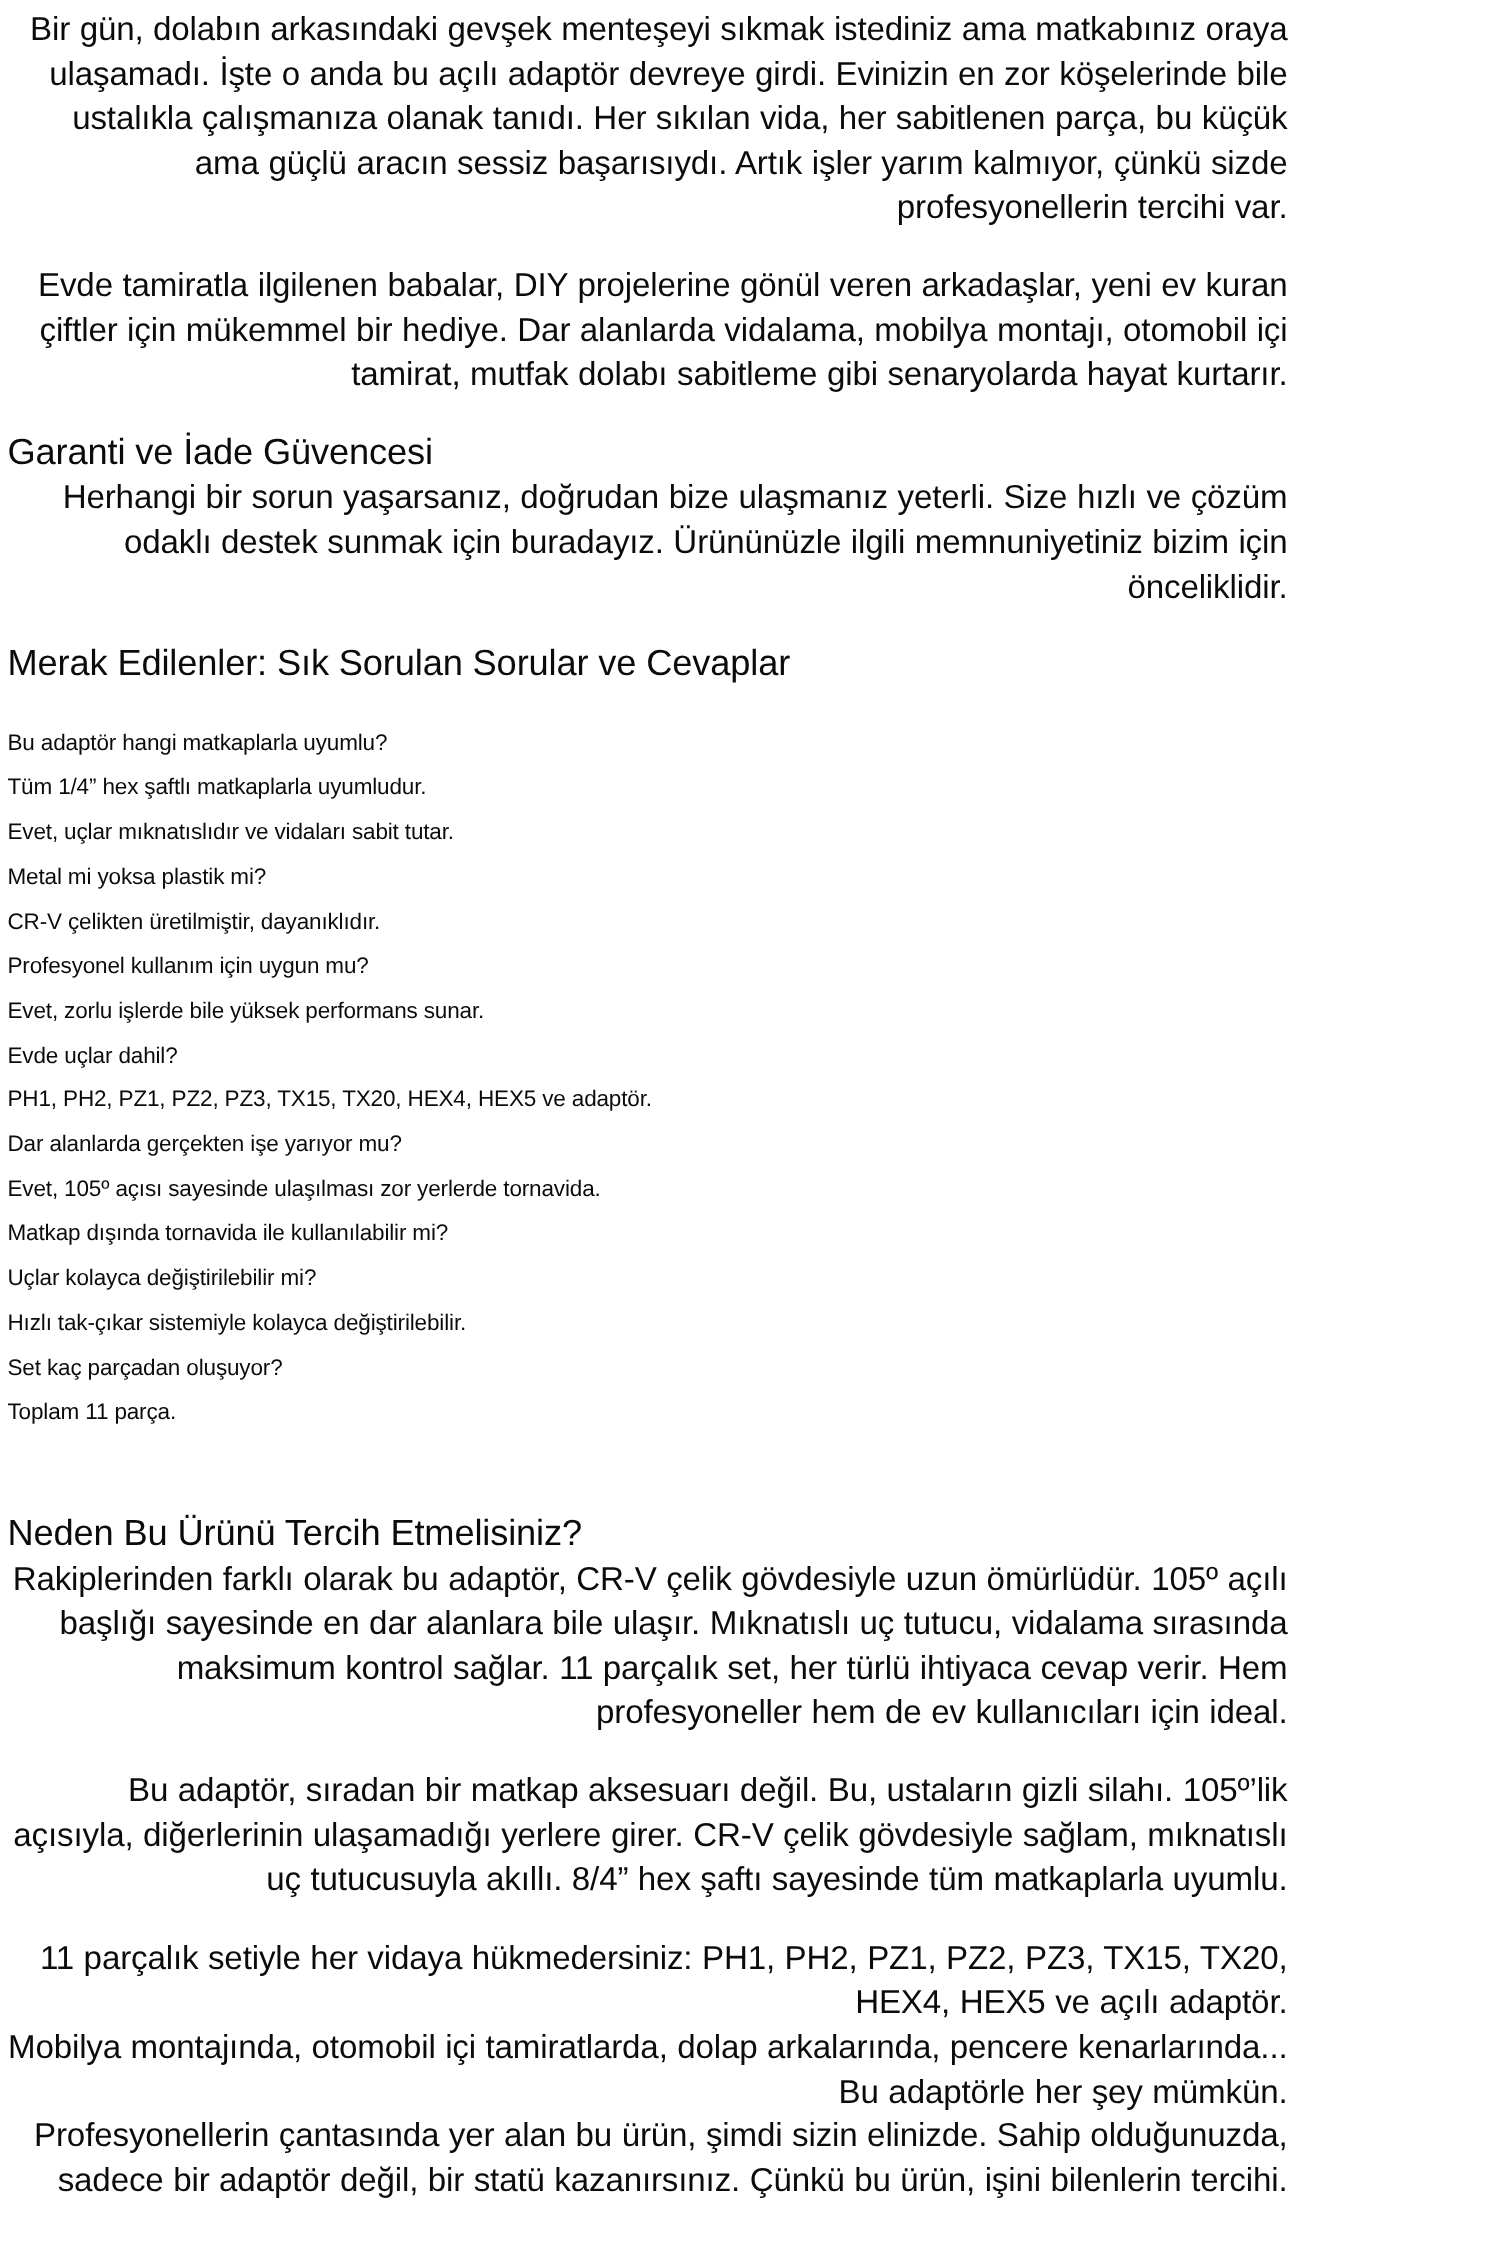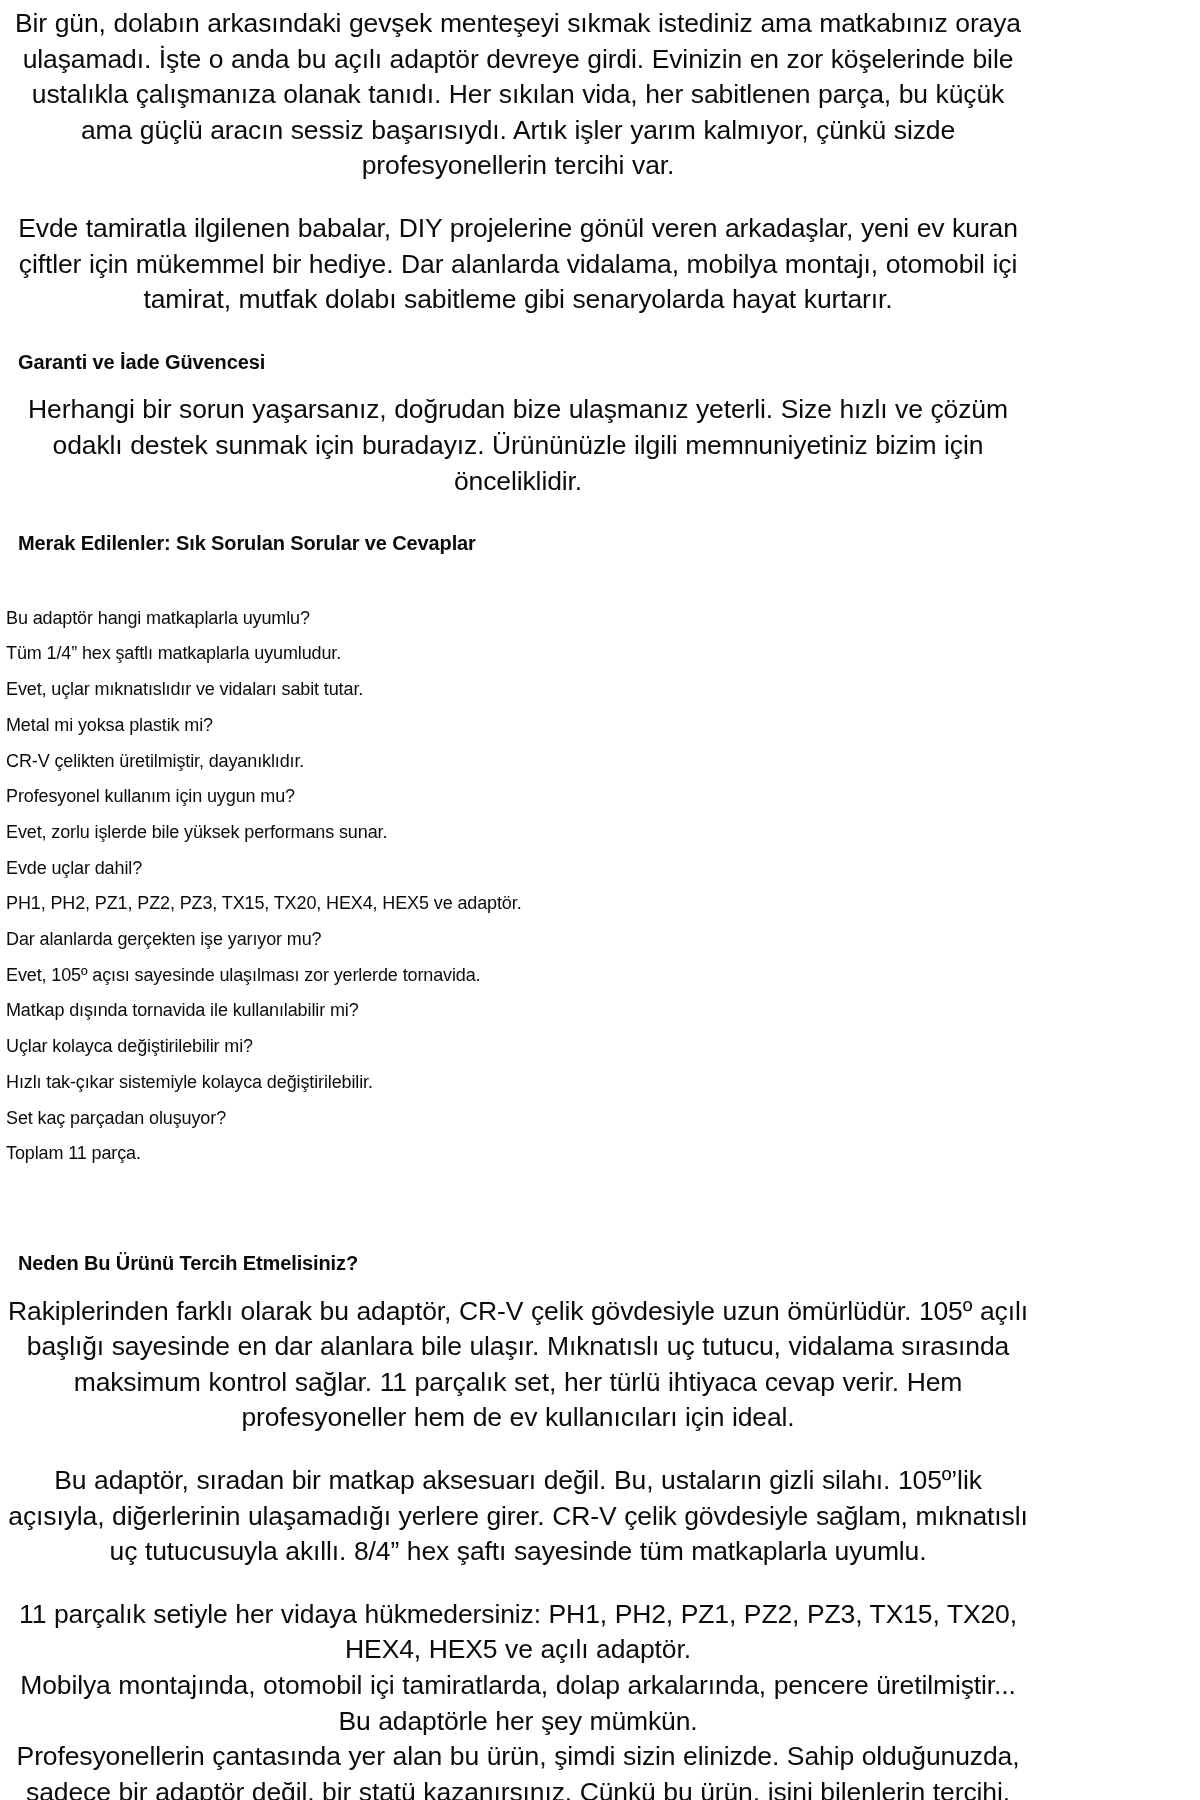--- a/index.html
+++ b/index.html
@@ -23,45 +23,45 @@
     padding: 6px 170px 0 6px;
     background: #ffffff;
   }
   .para {
     font-size: 26.5px;
     line-height: 35.6px;
     letter-spacing: -0.12px;
     word-spacing: 0.4px;
     margin: 0;
     color: #0b0b0b;
-    text-align: center;
+    text-align: right;
     white-space: normal;
   }
   .block {
     margin: 0 0 27px 0;
   }
   .gap-big {
     height: 62px;
   }
   .gap-small {
     height: 27px;
   }
   .faq-line {
     font-size: 18px;
     line-height: 35.7px;
     letter-spacing: -0.12px;
     margin: 0;
     white-space: nowrap;
   }
   .heading {
-    font-size: 20px;
+    font-size: 29px;
     line-height: 35.6px;
     letter-spacing: -0.12px;
-    margin: 12px;
-    font-weight: 700;
+    margin: 0;
+    font-weight: 400;
     white-space: nowrap;
   }
   .narrow {
     max-width: 1032px;
   }
 </style>
 </head>
 <body>
 
 <div id="doc">
@@ -103,18 +103,18 @@
   <div class="gap-big"></div>
 
   <div class="block">
     <p class="heading">Neden Bu Ürünü Tercih Etmelisiniz?</p>
     <p class="para narrow">Rakiplerinden farklı olarak bu adaptör, CR-V çelik gövdesiyle uzun ömürlüdür. 105º açılı başlığı sayesinde en dar alanlara bile ulaşır. Mıknatıslı uç tutucu, vidalama sırasında maksimum kontrol sağlar. 11 parçalık set, her türlü ihtiyaca cevap verir. Hem profesyoneller hem de ev kullanıcıları için ideal.</p>
   </div>
 
   <div>
     <p class="para narrow block">Bu adaptör, sıradan bir matkap aksesuarı değil. Bu, ustaların gizli silahı. 105º’lik açısıyla, diğerlerinin ulaşamadığı yerlere girer. CR-V çelik gövdesiyle sağlam, mıknatıslı uç tutucusuyla akıllı. 8/4” hex şaftı sayesinde tüm matkaplarla uyumlu.</p>
     <p class="para narrow">11 parçalık setiyle her vidaya hükmedersiniz: PH1, PH2, PZ1, PZ2, PZ3, TX15, TX20, HEX4, HEX5 ve açılı adaptör.</p>
-    <p class="para narrow">Mobilya montajında, otomobil içi tamiratlarda, dolap arkalarında, pencere üretilmiştir... Bu adaptörle her şey mümkün.</p>
+    <p class="para narrow">Mobilya montajında, otomobil içi tamiratlarda, dolap arkalarında, pencere kenarlarında... Bu adaptörle her şey mümkün.</p>
     <p class="para narrow">Profesyonellerin çantasında yer alan bu ürün, şimdi sizin elinizde. Sahip olduğunuzda, sadece bir adaptör değil, bir statü kazanırsınız. Çünkü bu ürün, işini bilenlerin tercihi.</p>
 
   </div>
 
 </div>
 
 </body></html>

